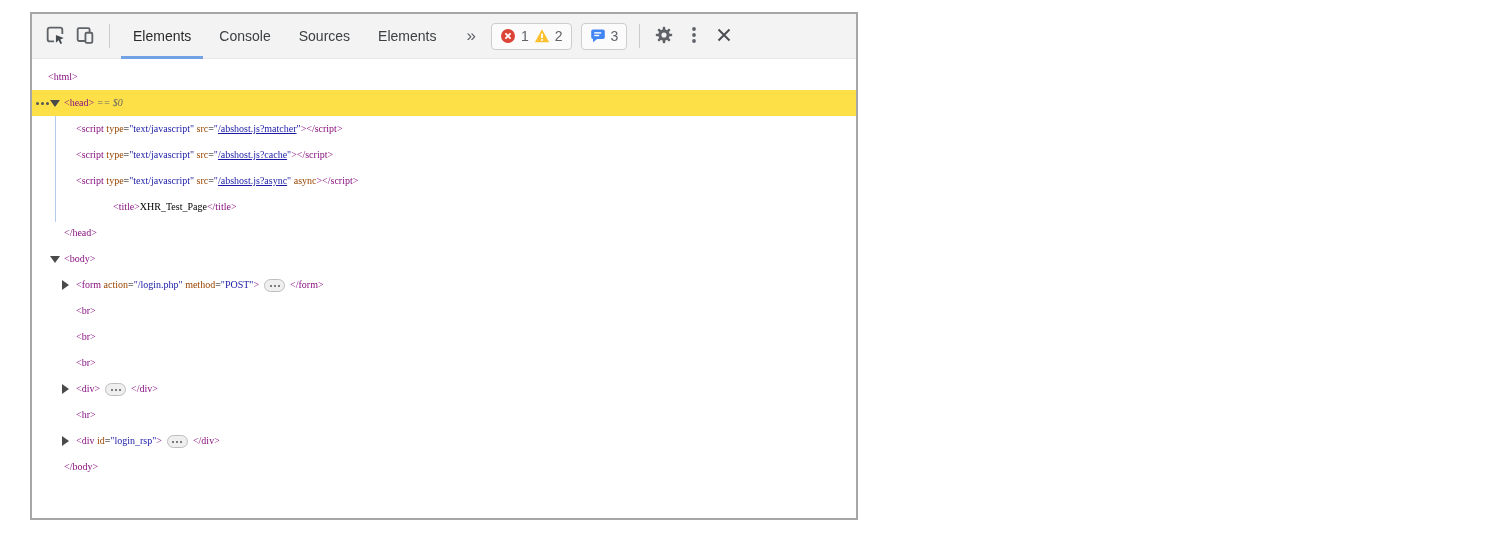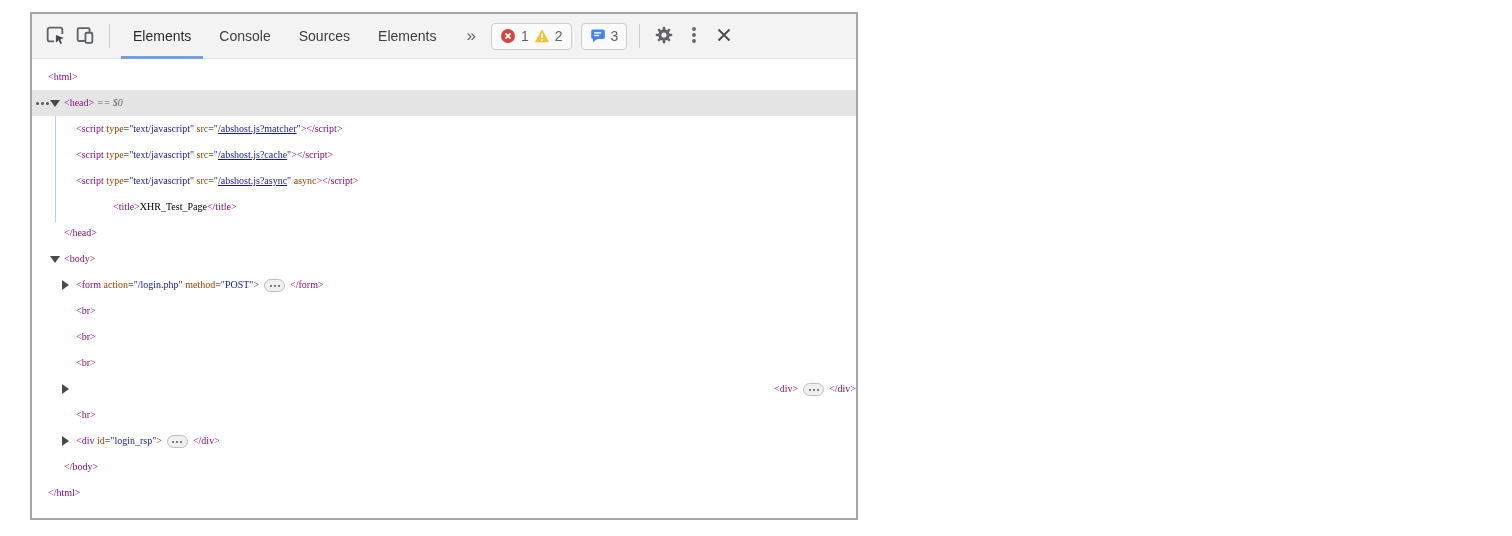--- a/index.html
+++ b/index.html
@@ -26,21 +26,21 @@
                  border:1px solid #cdcdcd; border-radius:4px; background:#fbfbfc;
                  margin-left:9px; cursor:pointer; }
   .b-count { font-size:14px; color:#5f6368; }
 
   
   .dom-tree { position:relative; padding-top:5px;
               font-family:Liberation Serif, serif; font-size:10px; }
   .indent-guide { position:absolute; left:23px; top:57px; height:106px; width:0;
                   border-left:1px solid #b3ccee; }
   .tree-line { position:relative; height:26px; line-height:26px; white-space:pre; }
-  .tree-line.selected { background:#e5e5e5; }
+  .tree-line.selected { background:#fde047; }
   .tri { position:absolute; top:8px; width:0; height:0; display:block; }
   .tri-down  { border-left:5px solid transparent; border-right:5px solid transparent;
                border-top:7px solid #4a4a4a; top:10px; }
   .tri-right { border-top:5px solid transparent; border-bottom:5px solid transparent;
                border-left:7px solid #4a4a4a; }
   .gutter-dots { position:absolute; left:4px; top:12px; display:flex; gap:2px; }
   .gutter-dots i { width:3px; height:3px; border-radius:50%; background:#555; }
   .tk-tag   { color:#881280; }
   .tk-attr  { color:#994500; }
   .tk-val   { color:#1a1aa6; }
@@ -162,20 +162,19 @@
       <div class="tree-line" style="padding-left: 44px;"><span class="tk-tag">&lt;script</span><span class="tk-attr"> type</span><span class="tk-plain">=</span><span class="tk-val">"text/javascript"</span><span class="tk-attr"> src</span><span class="tk-plain">=</span><span class="tk-val">"</span><span class="tk-link">/abshost.js?matcher</span><span class="tk-val">"</span><span class="tk-tag">&gt;&lt;/script&gt;</span></div>
       <div class="tree-line" style="padding-left: 44px;"><span class="tk-tag">&lt;script</span><span class="tk-attr"> type</span><span class="tk-plain">=</span><span class="tk-val">"text/javascript"</span><span class="tk-attr"> src</span><span class="tk-plain">=</span><span class="tk-val">"</span><span class="tk-link">/abshost.js?cache</span><span class="tk-val">"</span><span class="tk-tag">&gt;&lt;/script&gt;</span></div>
       <div class="tree-line" style="padding-left: 44px;"><span class="tk-tag">&lt;script</span><span class="tk-attr"> type</span><span class="tk-plain">=</span><span class="tk-val">"text/javascript"</span><span class="tk-attr"> src</span><span class="tk-plain">=</span><span class="tk-val">"</span><span class="tk-link">/abshost.js?async</span><span class="tk-val">"</span><span class="tk-attr"> async</span><span class="tk-tag">&gt;&lt;/script&gt;</span></div>
       <div class="tree-line" style="padding-left: 44px; margin-left: 37px;"><span class="tk-tag">&lt;title&gt;</span><span class="tk-text">XHR_Test_Page</span><span class="tk-tag">&lt;/title&gt;</span></div>
       <div class="tree-line" style="padding-left: 32px;"><span class="tk-tag">&lt;/head&gt;</span></div>
       <div class="tree-line" style="padding-left: 32px;"><span class="tri tri-down" style="left: 18px;"></span><span class="tk-tag">&lt;body&gt;</span></div>
       <div class="tree-line" style="padding-left: 44px;"><span class="tri tri-right" style="left: 30px;"></span><span class="tk-tag">&lt;form</span><span class="tk-attr"> action</span><span class="tk-plain">=</span><span class="tk-val">"/login.php"</span><span class="tk-attr"> method</span><span class="tk-plain">=</span><span class="tk-val">"POST"</span><span class="tk-tag">&gt;</span><span class="pill"><i></i><i></i><i></i></span><span class="tk-tag">&lt;/form&gt;</span></div>
       <div class="tree-line" style="padding-left: 44px;"><span class="tk-tag">&lt;br&gt;</span></div>
       <div class="tree-line" style="padding-left: 44px;"><span class="tk-tag">&lt;br&gt;</span></div>
       <div class="tree-line" style="padding-left: 44px;"><span class="tk-tag">&lt;br&gt;</span></div>
-      <div class="tree-line" style="padding-left: 44px; text-align: right;"><span class="tri tri-right" style="left: 30px;"></span><span class="tk-tag">&lt;div&gt;</span><span class="pill"><i></i><i></i><i></i></span><span class="tk-tag">&lt;/div&gt;</span></div>
+      <div class="tree-line" style="padding-left: 44px;"><span class="tri tri-right" style="left: 30px;"></span><span class="tk-tag">&lt;div&gt;</span><span class="pill"><i></i><i></i><i></i></span><span class="tk-tag">&lt;/div&gt;</span></div>
       <div class="tree-line" style="padding-left: 44px;"><span class="tk-tag">&lt;hr&gt;</span></div>
       <div class="tree-line" style="padding-left: 44px;"><span class="tri tri-right" style="left: 30px;"></span><span class="tk-tag">&lt;div</span><span class="tk-attr"> id</span><span class="tk-plain">=</span><span class="tk-val">"login_rsp"</span><span class="tk-tag">&gt;</span><span class="pill"><i></i><i></i><i></i></span><span class="tk-tag">&lt;/div&gt;</span></div>
       <div class="tree-line" style="padding-left: 32px;"><span class="tk-tag">&lt;/body&gt;</span></div>
-      <div class="tree-line" style="padding-left: 16px;"><span class="tk-tag">&lt;/html&gt;</span></div>
     </div>
 
 </div>
 
 </body></html>

